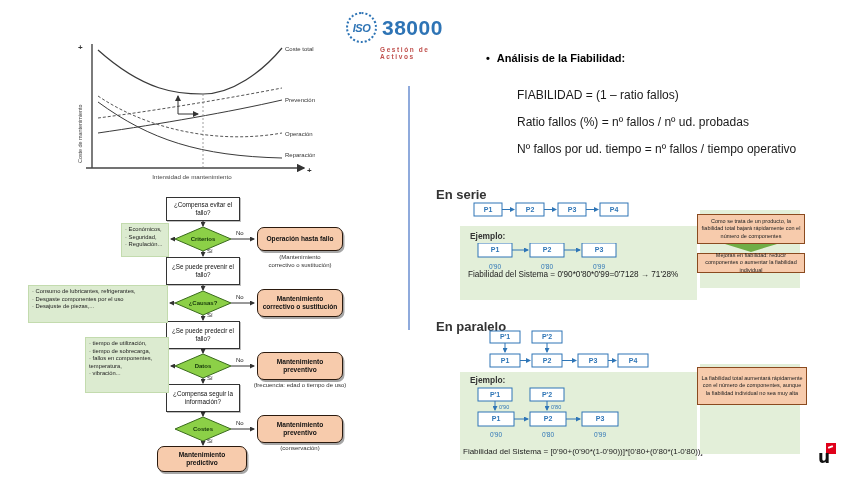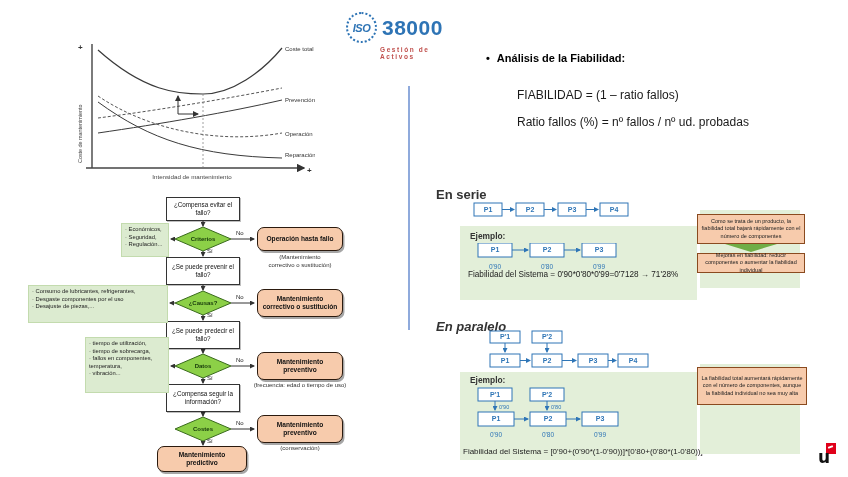--- a/index.html
+++ b/index.html
@@ -184,20 +184,21 @@
   </div>
 
   <div class="divider"></div>
 
   <div class="fia-title">
     <span class="blt">•</span><span>Análisis de la Fiabilidad:</span>
   </div>
   <div class="fia-list">
     <div class="frm">FIABILIDAD = (1 – ratio fallos)</div>
     <div class="frm">Ratio fallos (%) = nº fallos / nº ud. probadas</div>
+    <div class="frm">Nº fallos por ud. tiempo = nº fallos / tiempo operativo</div>
   </div>
 
   <div class="sec-title" style="left:436px;top:187px;">En serie</div>
 
   <svg style="position:absolute;left:472px;top:202px;" width="170" height="17" viewBox="0 0 170 17">
     <defs>
         <marker id="ba1" markerWidth="5" markerHeight="5" refX="4" refY="2.5" orient="auto">
           <path d="M0,0 L5,2.5 L0,5 z" fill="#2E75B6"></path>
         </marker>
       </defs>
@@ -235,21 +236,21 @@
       <text x="131" y="26" text-anchor="middle" font-size="6.5" fill="#2E75B6">0'99</text>
     </svg>
     <div class="sysformula" style="left:8px;top:44px;font-size:8.2px;">Fiabilidad del Sistema = 0'90*0'80*0'99=0'7128  →  71'28%</div>
   </div>
 
   <div class="notebg" style="left:700px;top:210px;width:100px;height:78px;"></div>
   <div class="note" style="left:697px;top:214px;width:108px;height:30px;">Como se trata de un producto, la fiabilidad total bajará rápidamente con el número de componentes</div>
   <div class="chev" style="left:725px;top:244px;"></div>
   <div class="note" style="left:697px;top:253px;width:108px;height:20px;">Mejoras en fiabilidad: reducir componentes o aumentar la fiabilidad individual</div>
 
-  <div class="sec-title" style="left:436px;top:319px;font-style:italic;">En paralelo</div>
+  <div class="sec-title" style="left:436px;top:319px;">En paralelo</div>
 
   <svg style="position:absolute;left:470px;top:329px;" width="185" height="41" viewBox="0 0 185 41">
     <defs>
         <marker id="ba3" markerWidth="5" markerHeight="5" refX="4" refY="2.5" orient="auto">
           <path d="M0,0 L5,2.5 L0,5 z" fill="#2E75B6"></path>
         </marker>
       </defs>
     <rect x="20" y="2" width="30" height="12" fill="#fff" stroke="#2E75B6"></rect>
       <rect x="62" y="2" width="30" height="12" fill="#fff" stroke="#2E75B6"></rect>
     <rect x="20" y="25" width="30" height="13" fill="#fff" stroke="#2E75B6"></rect>

